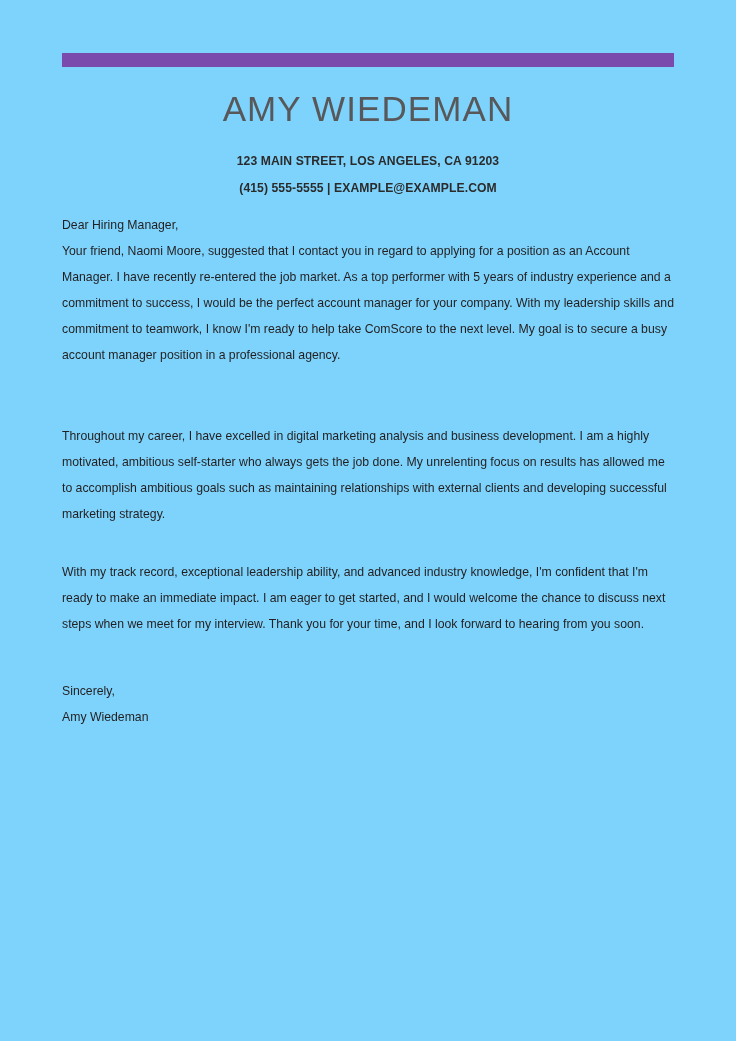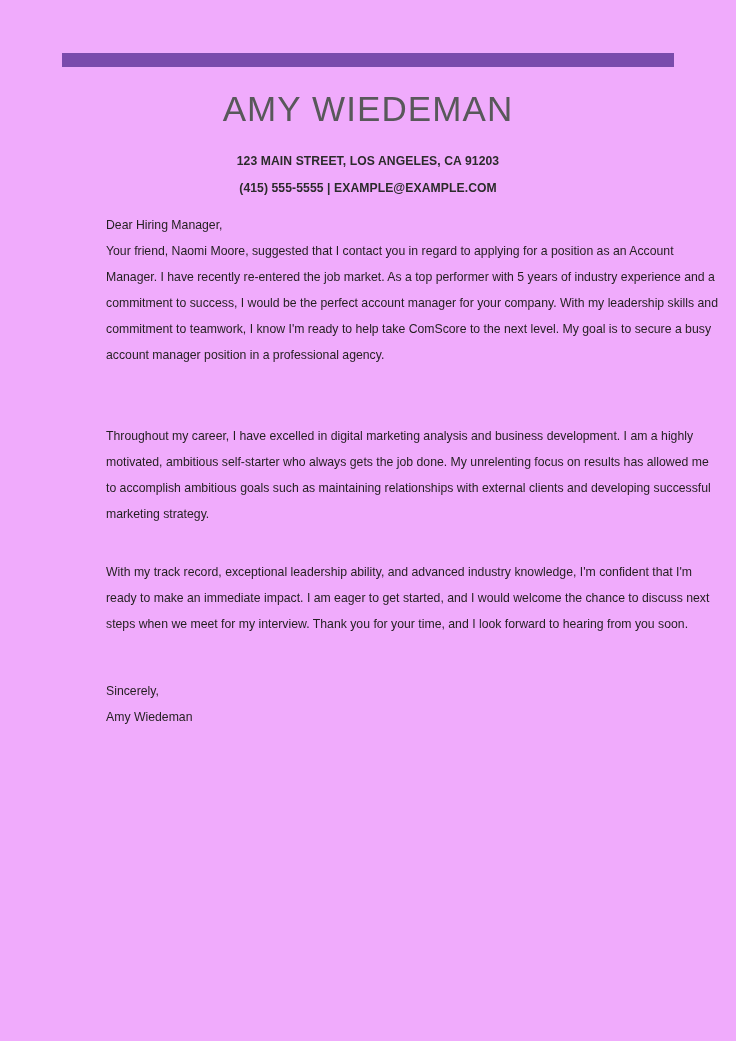--- a/index.html
+++ b/index.html
@@ -8,21 +8,21 @@
     padding: 0;
     background: #ffffff;
   }
   body {
     font-family: "Liberation Sans", "DejaVu Sans", sans-serif;
   }
   .page {
     position: relative;
     width: 736px;
     height: 1041px;
-    background: #f0abfc;
+    background: #7dd3fc;
     overflow: hidden;
     box-sizing: border-box;
   }
   .accent-bar {
     position: absolute;
     left: 62px;
     top: 53px;
     width: 612px;
     height: 14px;
     background: #7a4bac;
@@ -57,21 +57,20 @@
     white-space: nowrap;
   }
   .contact-line.first {
     margin-top: 17px;
   }
   .body-block {
     position: absolute;
     left: 62px;
     top: 212px;
     width: 613px;
-    margin-left: 44px;
   }
   .letter-text {
     font-family: "Liberation Sans", "DejaVu Sans", sans-serif;
     font-size: 13.4px;
     color: #231f20;
     line-height: 26px;
     margin: 0;
     text-align: left;
     transform: scaleX(0.915);
     transform-origin: left center;

